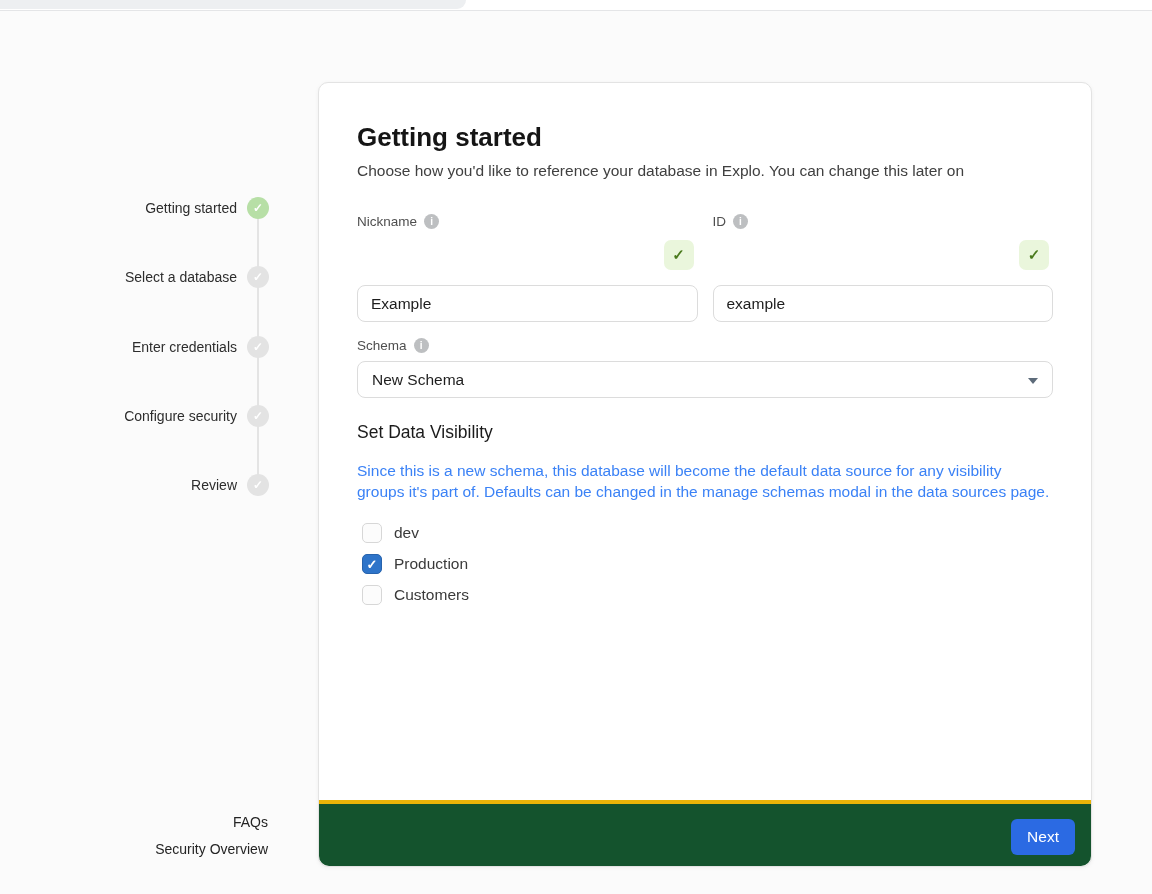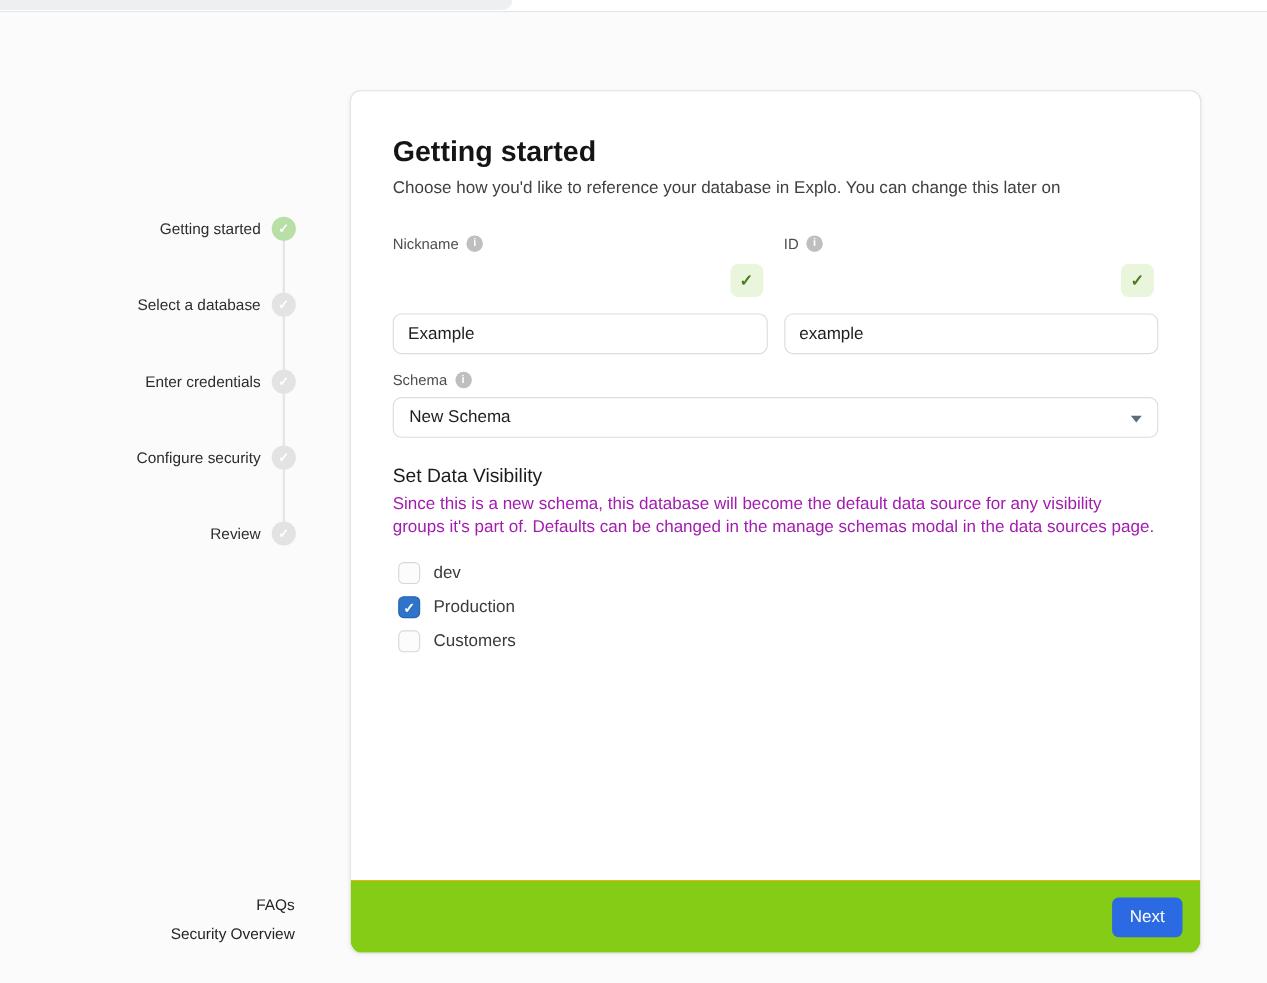--- a/index.html
+++ b/index.html
@@ -93,38 +93,38 @@
   }
   .caret-down {
     position: absolute; right: 14px; top: 50%; margin-top: -2px;
     width: 0; height: 0;
     border-left: 5px solid transparent; border-right: 5px solid transparent;
     border-top: 6px solid #5d6b7a;
   }
 
   .section-heading { margin-top: 24px; font-size: 17.5px; font-weight: 400; color: #1b1b1b; }
   .section-desc {
-    margin-top: 6px; font-size: 15.5px; line-height: 20.5px; color: #a21caf; max-width: 700px;
+    margin-top: 18px; font-size: 15.5px; line-height: 20.5px; color: #3b82f6; max-width: 700px;
   }
 
   .group-list { margin-top: 21px; margin-left: 5px; }
   .group-row { display: flex; align-items: center; gap: 12px; margin-bottom: 11px; cursor: pointer; }
   .checkbox {
     width: 20px; height: 20px; border: 1.5px solid #d7d7d7; border-radius: 5px;
     background: #fcfcfc; display: flex; align-items: center; justify-content: center;
     color: #ffffff; font-size: 13px; font-weight: 700; flex: 0 0 auto;
   }
   .checkbox .check-glyph { display: none; }
   .checkbox.checked-true { background: #2e74c9; border-color: #2763ad; }
   .checkbox.checked-true .check-glyph { display: block; }
   .group-label { font-size: 15.5px; color: #3a3a3a; }
 
   .card-footer {
     position: absolute; left: 0; right: 0; bottom: 0; height: 66px;
-    border-top: 1px solid #eab308; background: #84cc16; border-radius: 0 0 10px 10px;
+    border-top: 4px solid #eab308; background: #14532d; border-radius: 0 0 10px 10px;
   }
   .next-button {
     position: absolute; top: 15px; right: 16px; height: 36px; min-width: 64px;
     background: #2b6ae3; color: #ffffff; border: none; border-radius: 6px;
     font-family: "Liberation Sans", sans-serif; font-size: 15.5px; font-weight: 500;
     padding: 0 15px; cursor: pointer;
   }
 </style>
 </head>
 <body>

